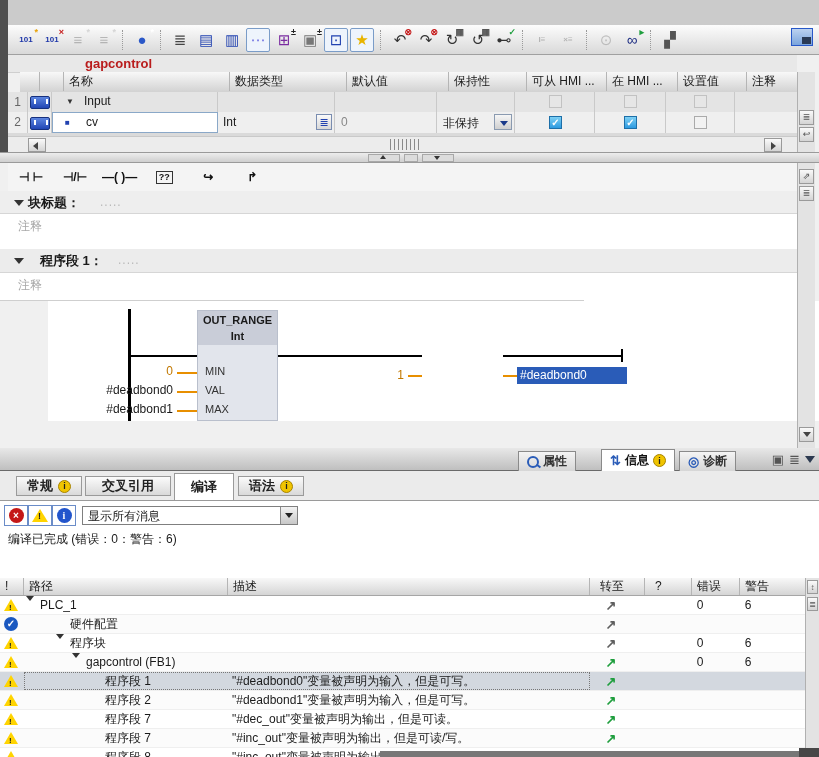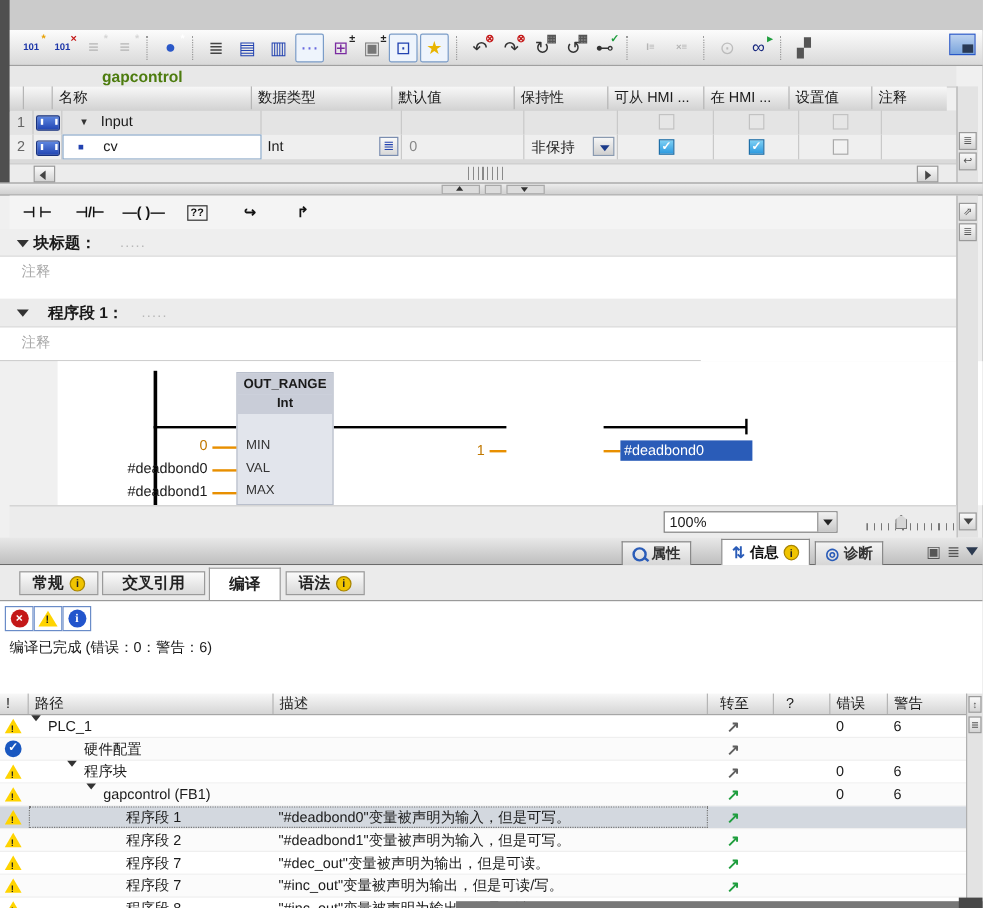--- a/index.html
+++ b/index.html
@@ -16,22 +16,22 @@
   #toolbar-icons{display:flex;align-items:center;gap:2px;}
   .tb-icon{width:24px;height:24px;display:flex;align-items:center;justify-content:center;position:relative;font-size:15px;}
   .tb-icon.framed{border:1px solid #7a9cc8;background:#eef4fc;border-radius:2px;box-sizing:border-box;}
   .tb-icon.disabled{opacity:.55;}
   .tb-text{font-size:8px;font-weight:bold;letter-spacing:0;}
   .tb-badge{position:absolute;right:0;top:-1px;font-size:9px;font-weight:bold;}
   #tb-right{position:absolute;right:6px;top:28px;width:20px;height:16px;border:1px solid #2858c8;background:linear-gradient(#bcd2f0,#7aa4dc);}
   #tb-right .half{position:absolute;right:1px;bottom:1px;width:9px;height:7px;background:#2a3a55;}
   
   #block-tab{left:8px;top:55px;width:789px;height:17px;background:#e8e8e8;border-bottom:1px solid #cfcfcf;}
-  #block-tab span{position:absolute;left:77px;top:1px;font-size:13px;font-weight:bold;color:#4d7c0f;}
-  #vhead{left:0;top:72px;width:789px;height:20px;background:linear-gradient(#f8f8f8,#d2d2d2);border-bottom:1px solid #a6a6a6;}
+  #block-tab span{position:absolute;left:77px;top:1px;font-size:13px;font-weight:bold;color:#b91c1c;}
+  #vhead{left:20px;top:72px;width:789px;height:20px;background:linear-gradient(#f8f8f8,#d2d2d2);border-bottom:1px solid #a6a6a6;}
   .vh{position:absolute;top:0;height:19px;line-height:19px;border-right:1px solid #b5b5b5;padding-left:5px;box-sizing:border-box;overflow:hidden;white-space:nowrap;}
   .vrow{position:absolute;left:8px;width:789px;height:20px;}
   .vcell{position:absolute;top:0;height:100%;border-right:1px solid #c9c9c9;box-sizing:border-box;}
   .rownum{color:#666;text-align:center;line-height:20px;}
   .tag-icon{position:absolute;left:2px;top:4px;width:18px;height:11px;border:1px solid #16307e;border-radius:2px;
             background:linear-gradient(#5d86e0,#2246b4);}
   .tag-icon i{position:absolute;left:3px;top:2px;width:10px;height:5px;border-left:2px solid #fff;border-right:2px solid #fff;}
   .cb{position:absolute;top:3px;width:13px;height:13px;border:1px solid #9a9a9a;background:#f4f4f4;box-sizing:border-box;
       font-size:10px;font-weight:bold;color:#fff;text-align:center;line-height:11px;}
   .cb-checked{background:linear-gradient(#7ed0f4,#2d9ae0);border-color:#1d6fa8;}
@@ -414,30 +414,20 @@
   </div>
 
   <div class="abs vstrip" style="left:797px;top:163px;width:18px;height:285px;">
     <div class="sbtn" style="top:6px;">⇗</div>
     <div class="sbtn" style="top:23px;">≣</div>
     <div class="sb-btn" style="left:1px;top:264px;width:15px;height:15px;">
         <div class="trid" style="margin:4px 0 0 3px;"></div>
       </div>
   </div>
 
-  <div class="abs" id="zoomrow">
-    <div id="zoombox">
-      <span class="zval">100%</span>
-      <span class="zbtn"></span>
-    </div>
-    <div id="zslider">
-      <div class="ticks"></div>
-      <div class="thumb"></div>
-    </div>
-  </div>
 
   <div class="abs" id="propbar">
     <div class="ptab" style="left:518px;">
       <span class="mag"></span>
       <span>属性</span>
     </div>
     <div class="ptab active" style="left:601px;">
       <span class="ico-blue">⇅</span>
       <span>信息</span>
       <span class="ibadge">i</span>
@@ -476,20 +466,24 @@
             <span class="errdot">×</span>
           </div>
         <div class="fbtn" style="left:28px;">
             <span class="wtri">
               <i>!</i>
             </span>
           </div>
         <div class="fbtn" style="left:52px;">
             <span class="infodot">i</span>
           </div>
+        <div id="fcombo">
+          <span class="fval">显示所有消息</span>
+          <span class="fbtn2"></span>
+        </div>
       </div>
 
       <div class="abs" style="left:8px;top:30px;">编译已完成 (错误：0：警告：6)</div>
 
       <div id="msghead">
         <div class="mh" style="left:0;width:24px;">!</div>
         <div class="mh" style="left:24px;width:204px;">路径</div>
         <div class="mh" style="left:228px;width:362px;">描述</div>
         <div class="mh" style="left:590px;width:55px;padding-left:10px;">转至</div>
         <div class="mh" style="left:645px;width:47px;padding-left:10px;">?</div>

